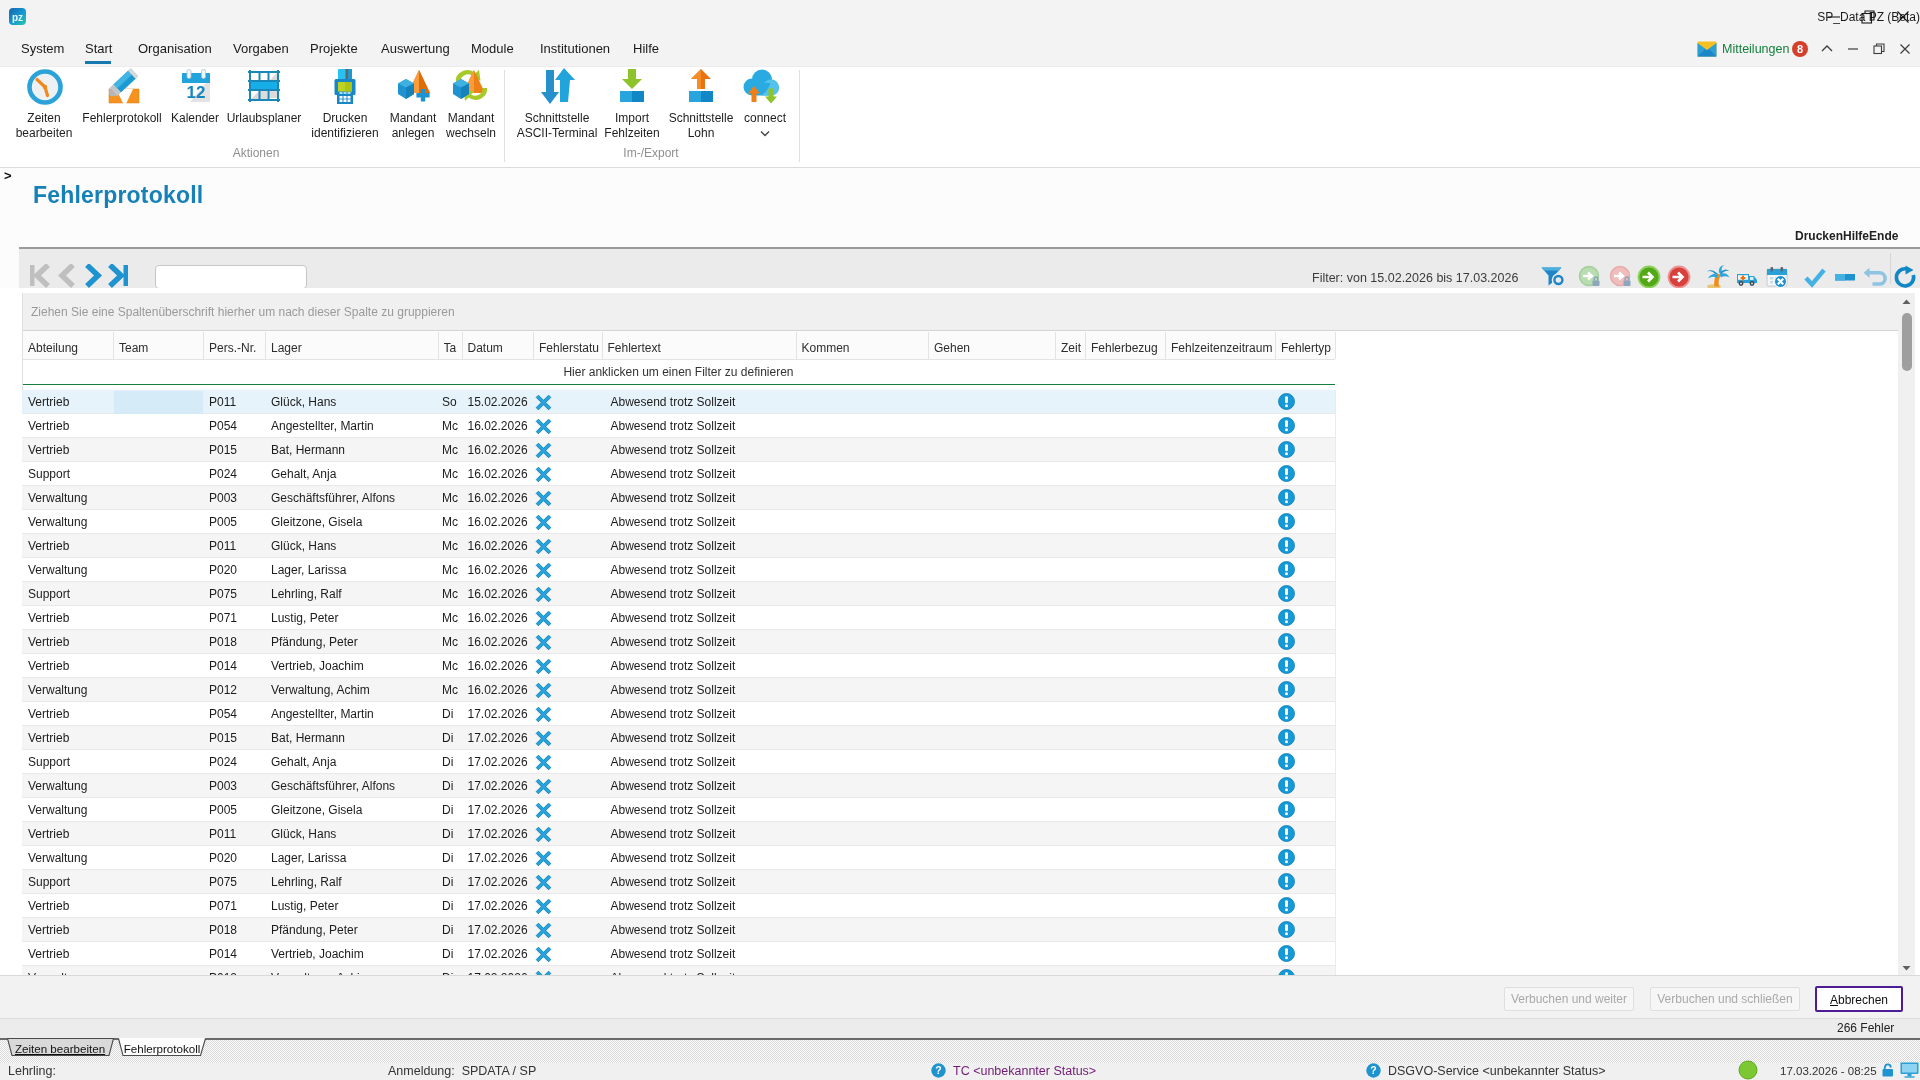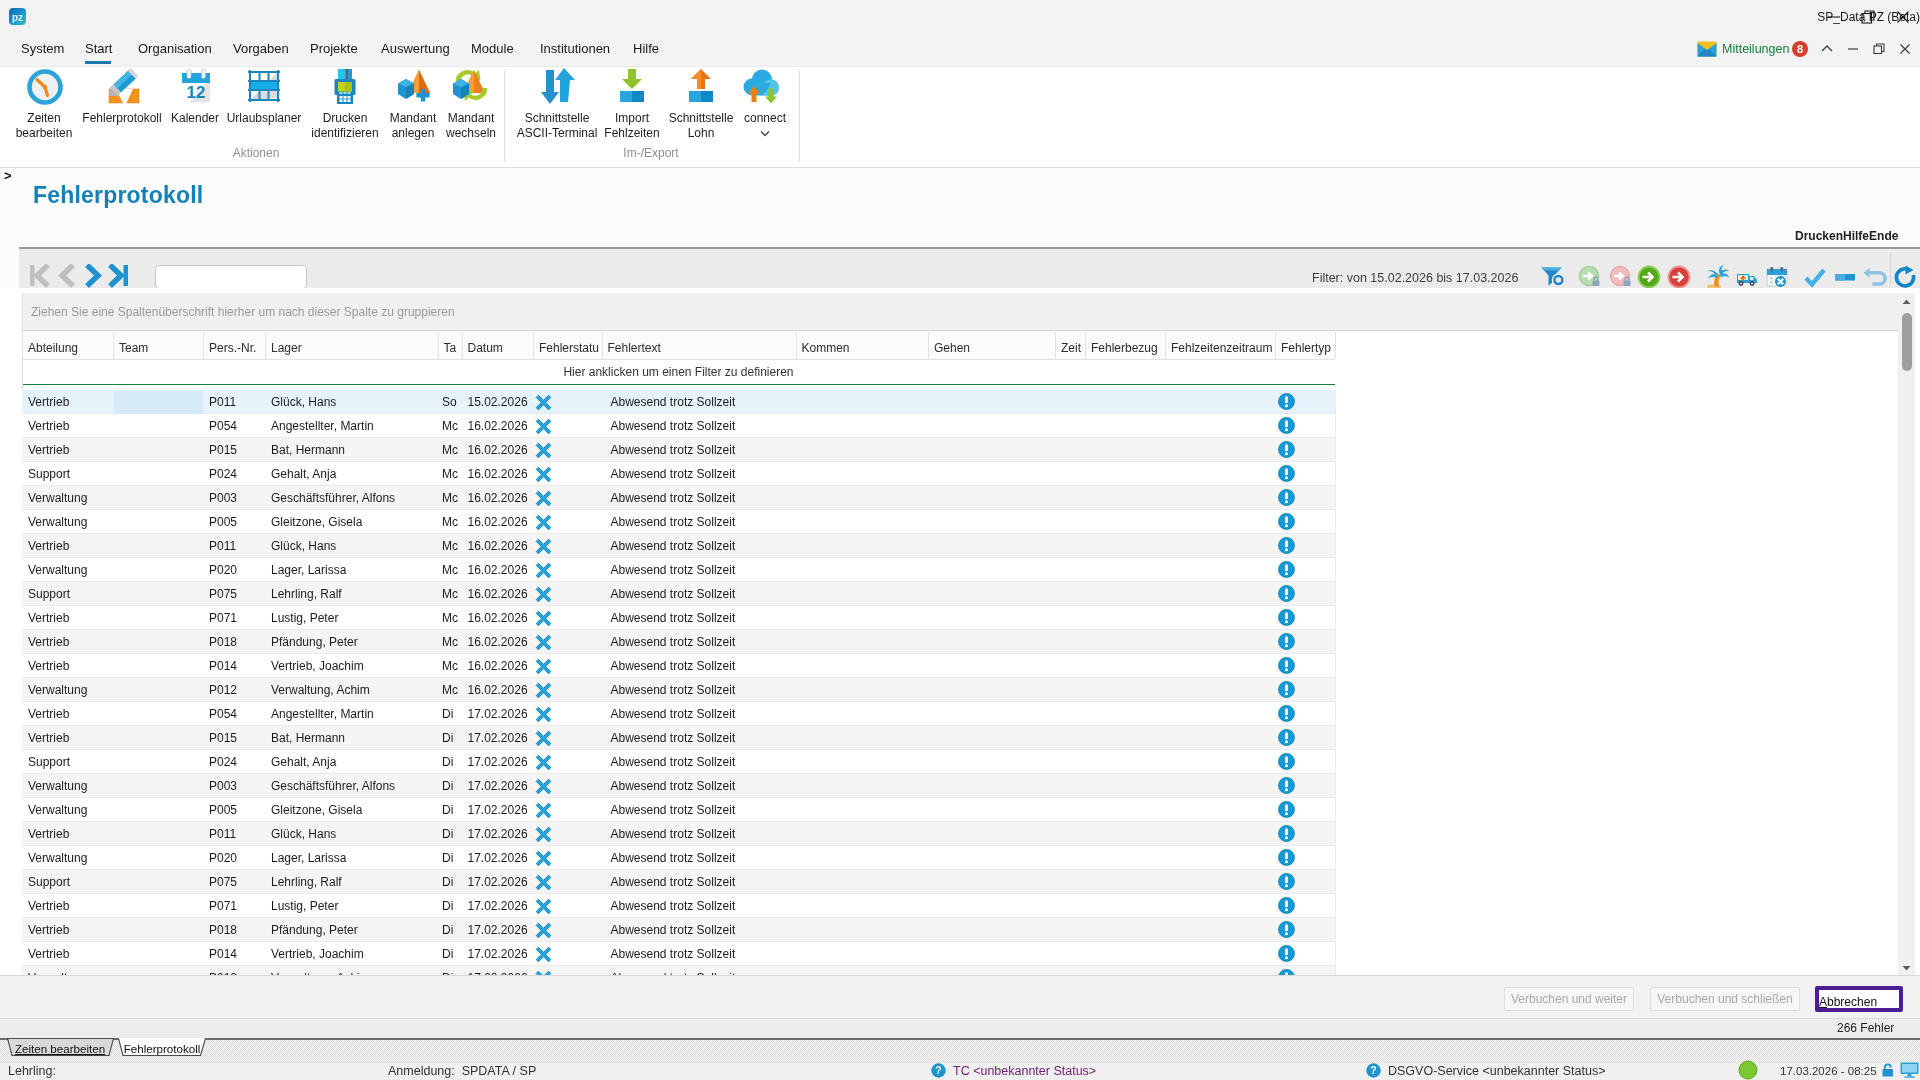--- a/index.html
+++ b/index.html
@@ -738,21 +738,21 @@
     <path d="M1.5 7 L5.5 2.5 L9.5 7" fill="#606060"></path>
   </svg>
 <div class="abs" style="left:1901.5px;top:313px;width:10px;height:58px;background:#9f9f9f;border-radius:5px"></div>
 <svg class="abs" style="left:1901px;top:963px" width="11" height="10" viewBox="0 0 11 10">
     <path d="M1.5 3 L5.5 7.5 L9.5 3" fill="#606060"></path>
   </svg>
 
 <div class="abs" style="left:0;top:975px;width:1920px;height:43px;background:#f2f2f2;border-top:1px solid #d9d9d9"></div>
 <div class="abs" style="left:1504px;top:987px;width:130px;height:24px;background:#f6f6f6;border:1px solid #dfdfdf;border-radius:2px;color:#a9a9a9;font-size:12px;text-align:center;line-height:22px;box-sizing:border-box">Verbuchen und weiter</div>
 <div class="abs" style="left:1650px;top:987px;width:150px;height:24px;background:#f6f6f6;border:1px solid #dfdfdf;border-radius:2px;color:#a9a9a9;font-size:12px;text-align:center;line-height:22px;box-sizing:border-box">Verbuchen und schließen</div>
-<div class="abs" style="left:1815px;top:986px;width:88px;height:26px;background:#fff;border:4px solid #4c1d95;border-radius:2px;color:#111;font-size:12px;text-align:left;line-height:24px;box-sizing:border-box"><u>A</u>bbrechen</div>
+<div class="abs" style="left:1815px;top:986px;width:88px;height:26px;background:#fff;border:2px solid #4c1d95;border-radius:2px;color:#111;font-size:12px;text-align:center;line-height:24px;box-sizing:border-box"><u>A</u>bbrechen</div>
 <div class="abs" style="left:0;top:1018px;width:1920px;height:20px;background:#ececec;border-top:1px solid #dcdcdc"></div>
 <div class="abs" style="left:1837px;top:1021px;font-size:12px;color:#222">266 Fehler</div>
 
 <div class="abs" style="left:0;top:1040px;width:1920px;height:23px;background-image:conic-gradient(#fdfdfd 90deg,#d8d8d8 90deg 180deg,#fdfdfd 180deg 270deg,#d8d8d8 270deg);background-size:2px 2px"></div>
 <div class="abs" style="left:0;top:1038px;width:1920px;height:1.8px;background:#6a6a6a"></div>
 <svg class="abs" style="left:0;top:1038px" width="260" height="19" viewBox="0 0 260 19">
     <path d="M7.5 0.5 L113.5 0.5 L109 17.5 L12 17.5 Z" fill="#d9d9d9" stroke="#4a4a4a" stroke-width="1.1"></path>
     <path d="M118.5 0 L205.5 0 L200.5 17.5 L123 17.5 Z" fill="#fdfdfd"></path>
     <path d="M118.5 0.5 L123 17.5 L200.5 17.5 L205.5 0.5" fill="none" stroke="#4a4a4a" stroke-width="1.1"></path>
   </svg>

